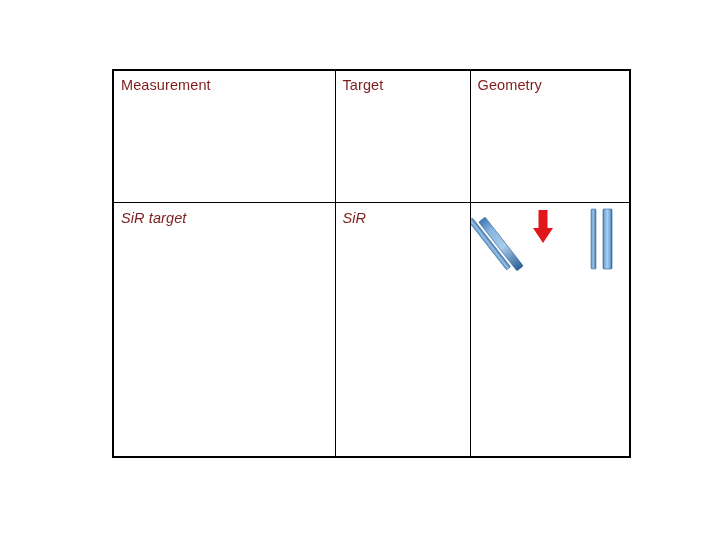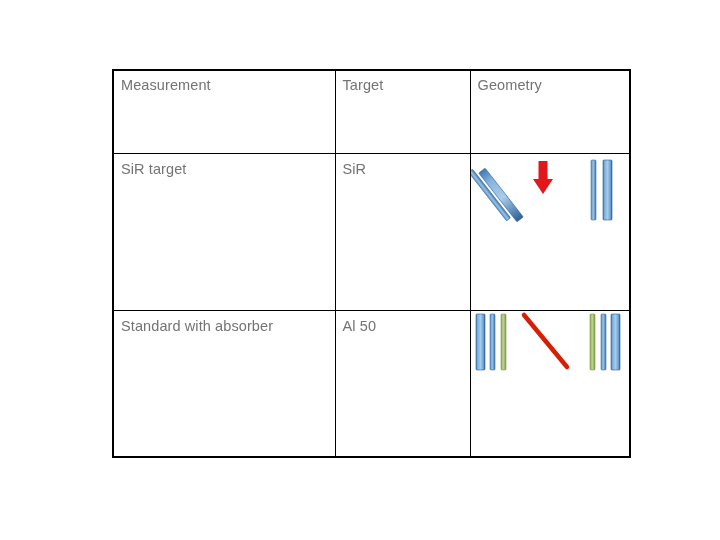--- a/index.html
+++ b/index.html
@@ -38,32 +38,32 @@
     padding: 0;
     margin: 0;
     vertical-align: top;
     background: #ffffff;
   }
   .col-measurement { width: 222px; }
   .col-target      { width: 135px; }
   .col-geometry    { width: 160px; }
 
   .cell-text {
-    color: #737373;
+    color: #7f1d1d;
     font-size: 14.5px;
     line-height: 17px;
     padding: 7px 0 0 7px;
     white-space: pre-line;
     letter-spacing: 0.1px;
   }
   .hdr .cell-text { padding-top: 6px; }
 
   .row-header td { height: 38px; }
   .row-body   td { height: 68px; }
-  .row-body-tall td { height: 74px; }
+  .row-body-tall td { height: 74px; font-style: italic; }
 
   
   .geo {
     position: relative;
     width: 100%;
     height: 100%;
     overflow: hidden;
   }
   .geo svg { display: block; }
 </style>
@@ -149,38 +149,17 @@
 
               <rect x="120" y="6" width="5" height="60" rx="1" fill="url(#gradBlueThin)" stroke="#3B74AE" stroke-width="0.6"></rect>
               <rect x="132" y="6" width="9" height="60" rx="1" fill="url(#gradBlueWide)" stroke="#2E6097" stroke-width="0.6"></rect>
             </svg>
           </div>
         </td>
       </tr>
 
 
 
-      <tr class="row-body">
-        <td>
-          <div class="cell-text">Standard with absorber</div>
-        </td>
-        <td>
-          <div class="cell-text">Al 50</div>
-        </td>
-        <td>
-          <div class="geo">
-            <svg width="158" height="62" viewBox="0 0 158 62">
-              <rect x="5" y="3" width="9" height="56" rx="1" fill="url(#gradBlueWide)" stroke="#2E6097" stroke-width="0.6"></rect>
-              <rect x="19" y="3" width="5" height="56" rx="1" fill="url(#gradBlueThin)" stroke="#3B74AE" stroke-width="0.6"></rect>
-              <rect x="30" y="3" width="5" height="56" rx="1" fill="url(#gradGreenThin)" stroke="#7D9B41" stroke-width="0.6"></rect>
-              <line x1="53" y1="4" x2="96" y2="56" stroke="#D81E05" stroke-width="4.5" stroke-linecap="round"></line>
-              <rect x="119" y="3" width="5" height="56" rx="1" fill="url(#gradGreenThin)" stroke="#7D9B41" stroke-width="0.6"></rect>
-              <rect x="130" y="3" width="5" height="56" rx="1" fill="url(#gradBlueThin)" stroke="#3B74AE" stroke-width="0.6"></rect>
-              <rect x="140" y="3" width="9" height="56" rx="1" fill="url(#gradBlueWide)" stroke="#2E6097" stroke-width="0.6"></rect>
-            </svg>
-          </div>
-        </td>
-      </tr>
 
     </tbody>
   </table>
 
 </div>
 
 </body></html>

